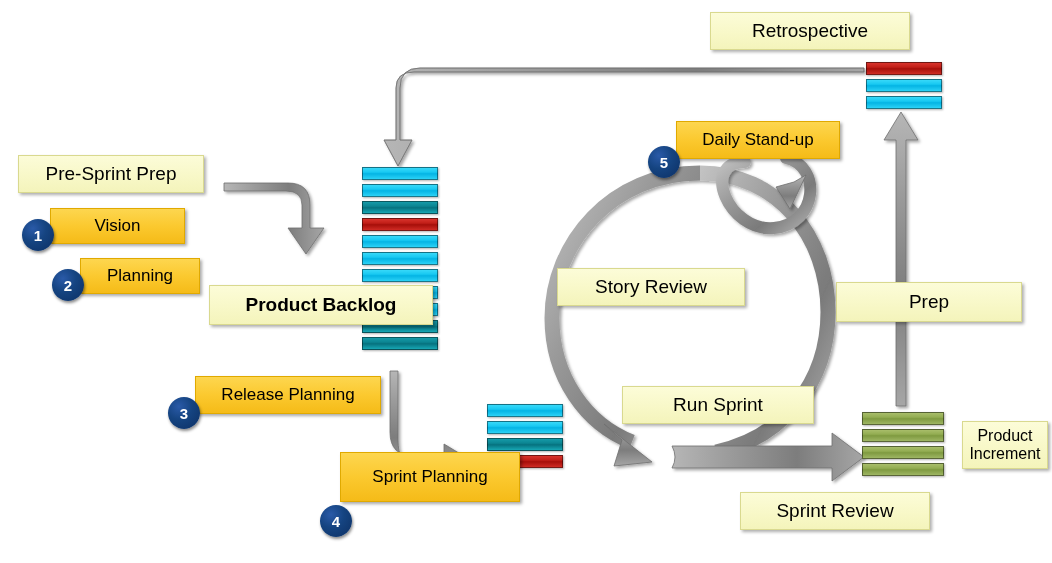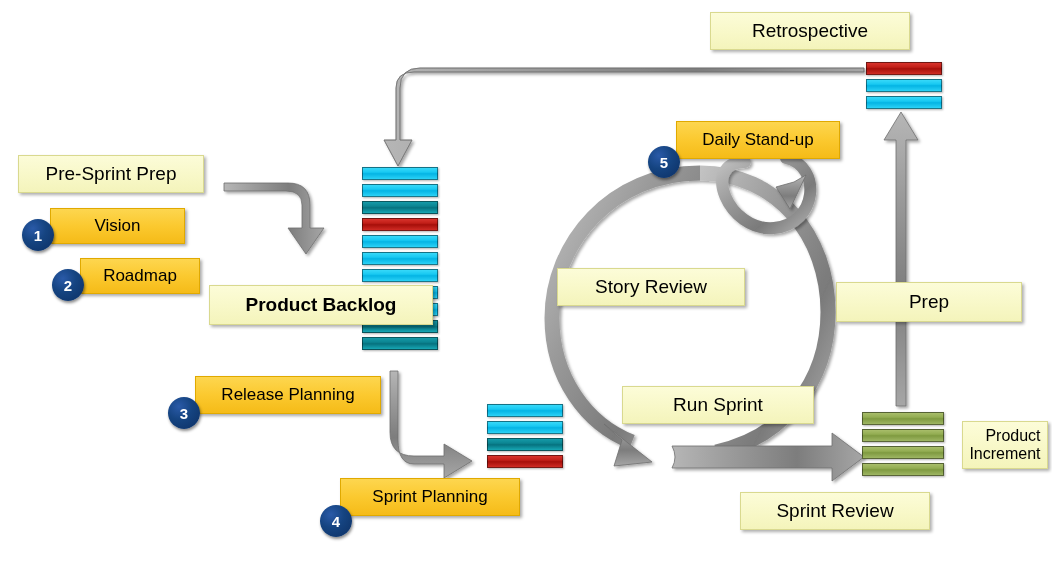--- a/index.html
+++ b/index.html
@@ -19,21 +19,21 @@
     overflow: hidden;
   }
 
   
   .box {
     position: absolute;
     box-sizing: border-box;
     display: flex;
     align-items: center;
     justify-content: center;
-    text-align: right;
+    text-align: center;
     color: #000000;
     line-height: 1.12;
     white-space: pre-line;
     z-index: 40;
   }
   .box.pale {
     background: linear-gradient(180deg, #fcfcd8 0%, #f8f8c8 55%, #f4f4bb 100%);
     border: 1px solid #d9d98f;
     box-shadow: 2px 2px 3px rgba(0,0,0,0.32);
     font-size: 19px;
@@ -200,24 +200,24 @@
         <div class="card olive" style="height: 13px; width: 100%;"></div>
         <div class="card olive" style="height: 13px; width: 100%;"></div>
         <div class="card olive" style="height: 13px; width: 100%;"></div>
         <div class="card olive" style="height: 13px; width: 100%;"></div>
       </div>
     </div>
 
   <div id="boxes">
       <div class="box pale" style="left: 18px; top: 155px; width: 186px; height: 38px;">Pre-Sprint Prep</div>
       <div class="box gold" style="left: 50px; top: 208px; width: 135px; height: 36px;">Vision</div>
-      <div class="box gold" style="left: 80px; top: 258px; width: 120px; height: 36px;">Roadmap</div>
+      <div class="box gold" style="left: 80px; top: 258px; width: 120px; height: 36px;">Planning</div>
       <div class="box pale" style="left: 209px; top: 285px; width: 224px; height: 40px; font-weight: bold;">Product Backlog</div>
       <div class="box gold" style="left: 195px; top: 376px; width: 186px; height: 38px;">Release Planning</div>
-      <div class="box gold" style="left: 340px; top: 478px; width: 180px; height: 38px;">Sprint Planning</div>
+      <div class="box gold" style="left: 340px; top: 452px; width: 180px; height: 50px;">Sprint Planning</div>
       <div class="box pale" style="left: 710px; top: 12px; width: 200px; height: 38px;">Retrospective</div>
       <div class="box gold" style="left: 676px; top: 121px; width: 164px; height: 38px;">Daily Stand-up</div>
       <div class="box pale" style="left: 557px; top: 268px; width: 188px; height: 38px;">Story Review</div>
       <div class="box pale" style="left: 622px; top: 386px; width: 192px; height: 38px;">Run Sprint</div>
       <div class="box pale" style="left: 836px; top: 282px; width: 186px; height: 40px;">Prep</div>
       <div class="box pale" style="left: 740px; top: 492px; width: 190px; height: 38px;">Sprint Review</div>
       <div class="box pale small" style="left: 962px; top: 421px; width: 86px; height: 48px;">Product
 Increment</div>
     </div>
 

